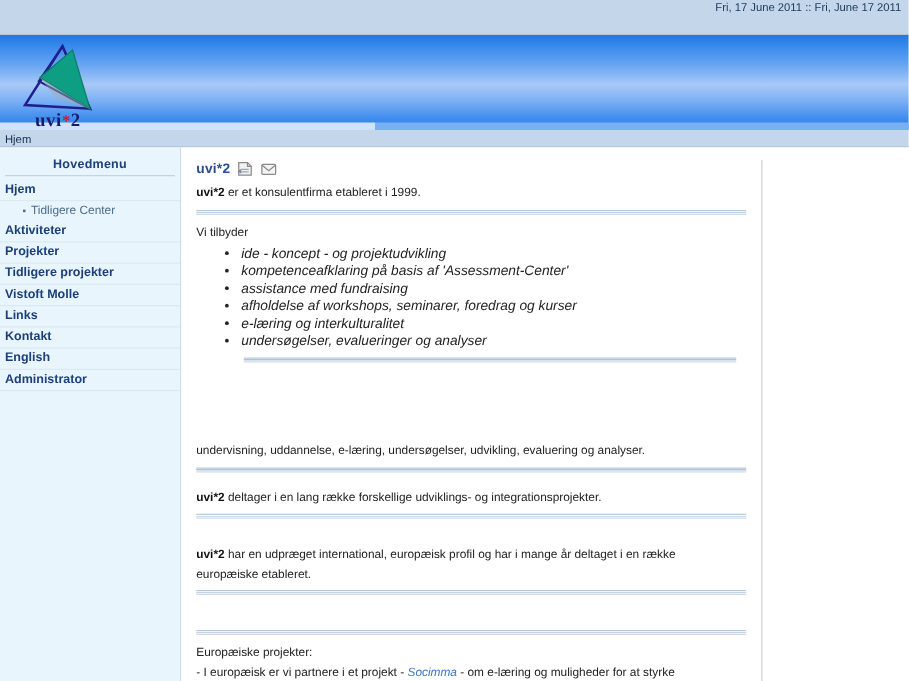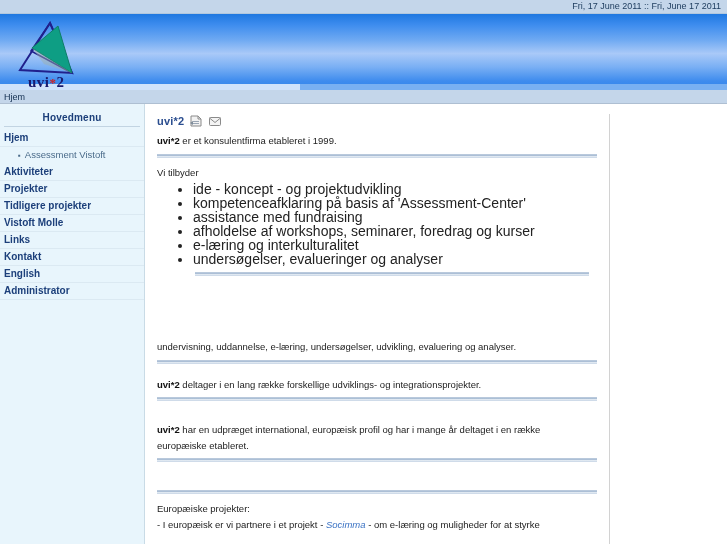--- a/index.html
+++ b/index.html
@@ -6,21 +6,21 @@
   html, body {
     margin: 0; padding: 0;
     width: 727px; height: 545px;
     overflow: hidden;
     background: #ffffff;
     font-family: "Liberation Sans", sans-serif;
   }
 
   
   #datebar {
-    height: 14px;
+    height: 28px;
     background: #c4d6ea;
     border-bottom: 1px solid #b2c8de;
     text-align: right;
     font-size: 9px;
     color: #1b3a5c;
     line-height: 13px;
     padding-right: 6px;
     white-space: nowrap;
   }
 
@@ -174,25 +174,26 @@
     border-bottom: 1px solid #cfdbe9;
   }
   .rule.indent { margin-left: 40px; margin-right: 10px; }
 
   ul.offer {
     margin: 3px 0 3px 0;
     padding-left: 38px;
     list-style: disc;
   }
   ul.offer li {
-    font-size: 14px;
+    font-size: 11px;
     color: #222;
     line-height: 14px;
     margin: 0;
     padding: 0;
+    font-style: italic;
   }
   .spacer-lg { height: 56px; }
   .spacer-md { height: 14px; }
   .spacer-sm { height: 6px; }
 
   a.inline-link {
     color: #3d74c4;
     font-style: italic;
     text-decoration: none;
   }
@@ -232,21 +233,21 @@
 
 <div id="body-wrap">
 
   <div id="sidebar">
     <div class="module-title">Hovedmenu</div>
     <ul class="menu">
       <li>
           <a href="#">Hjem</a>
         </li>
       <li class="sub">
-          <a href="#">Assessment Vistoft</a>
+          <a href="#">Tidligere Center</a>
         </li>
       <li>
           <a href="#">Aktiviteter</a>
         </li>
       <li>
           <a href="#">Projekter</a>
         </li>
       <li>
           <a href="#">Tidligere projekter</a>
         </li>

